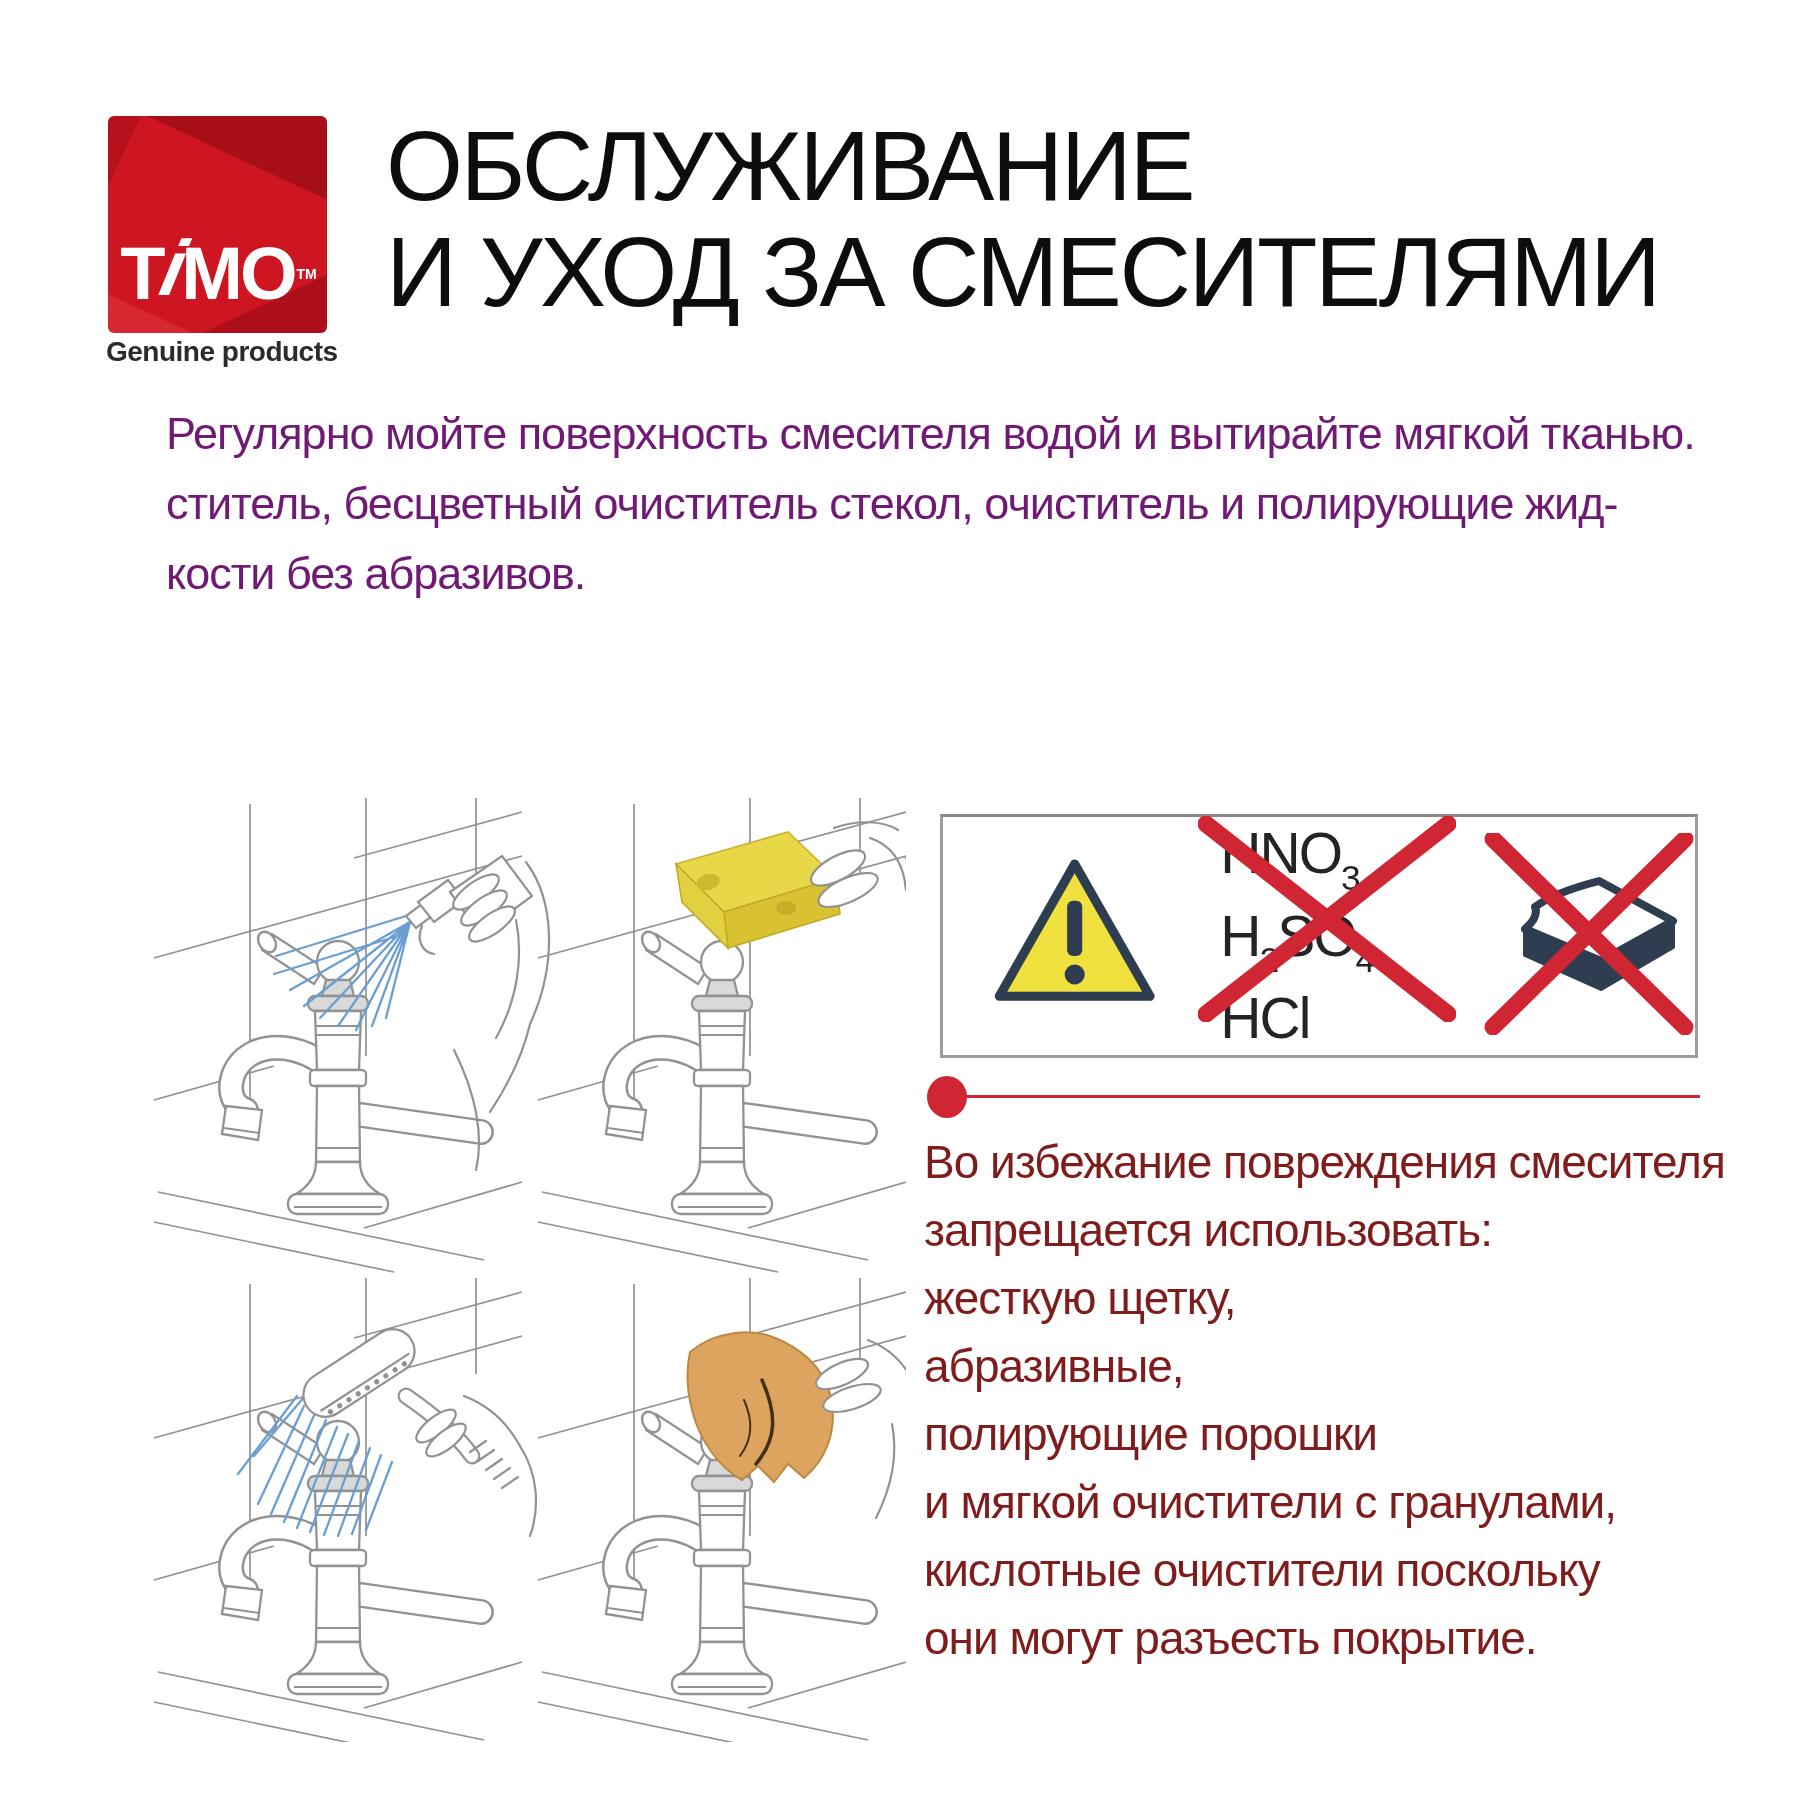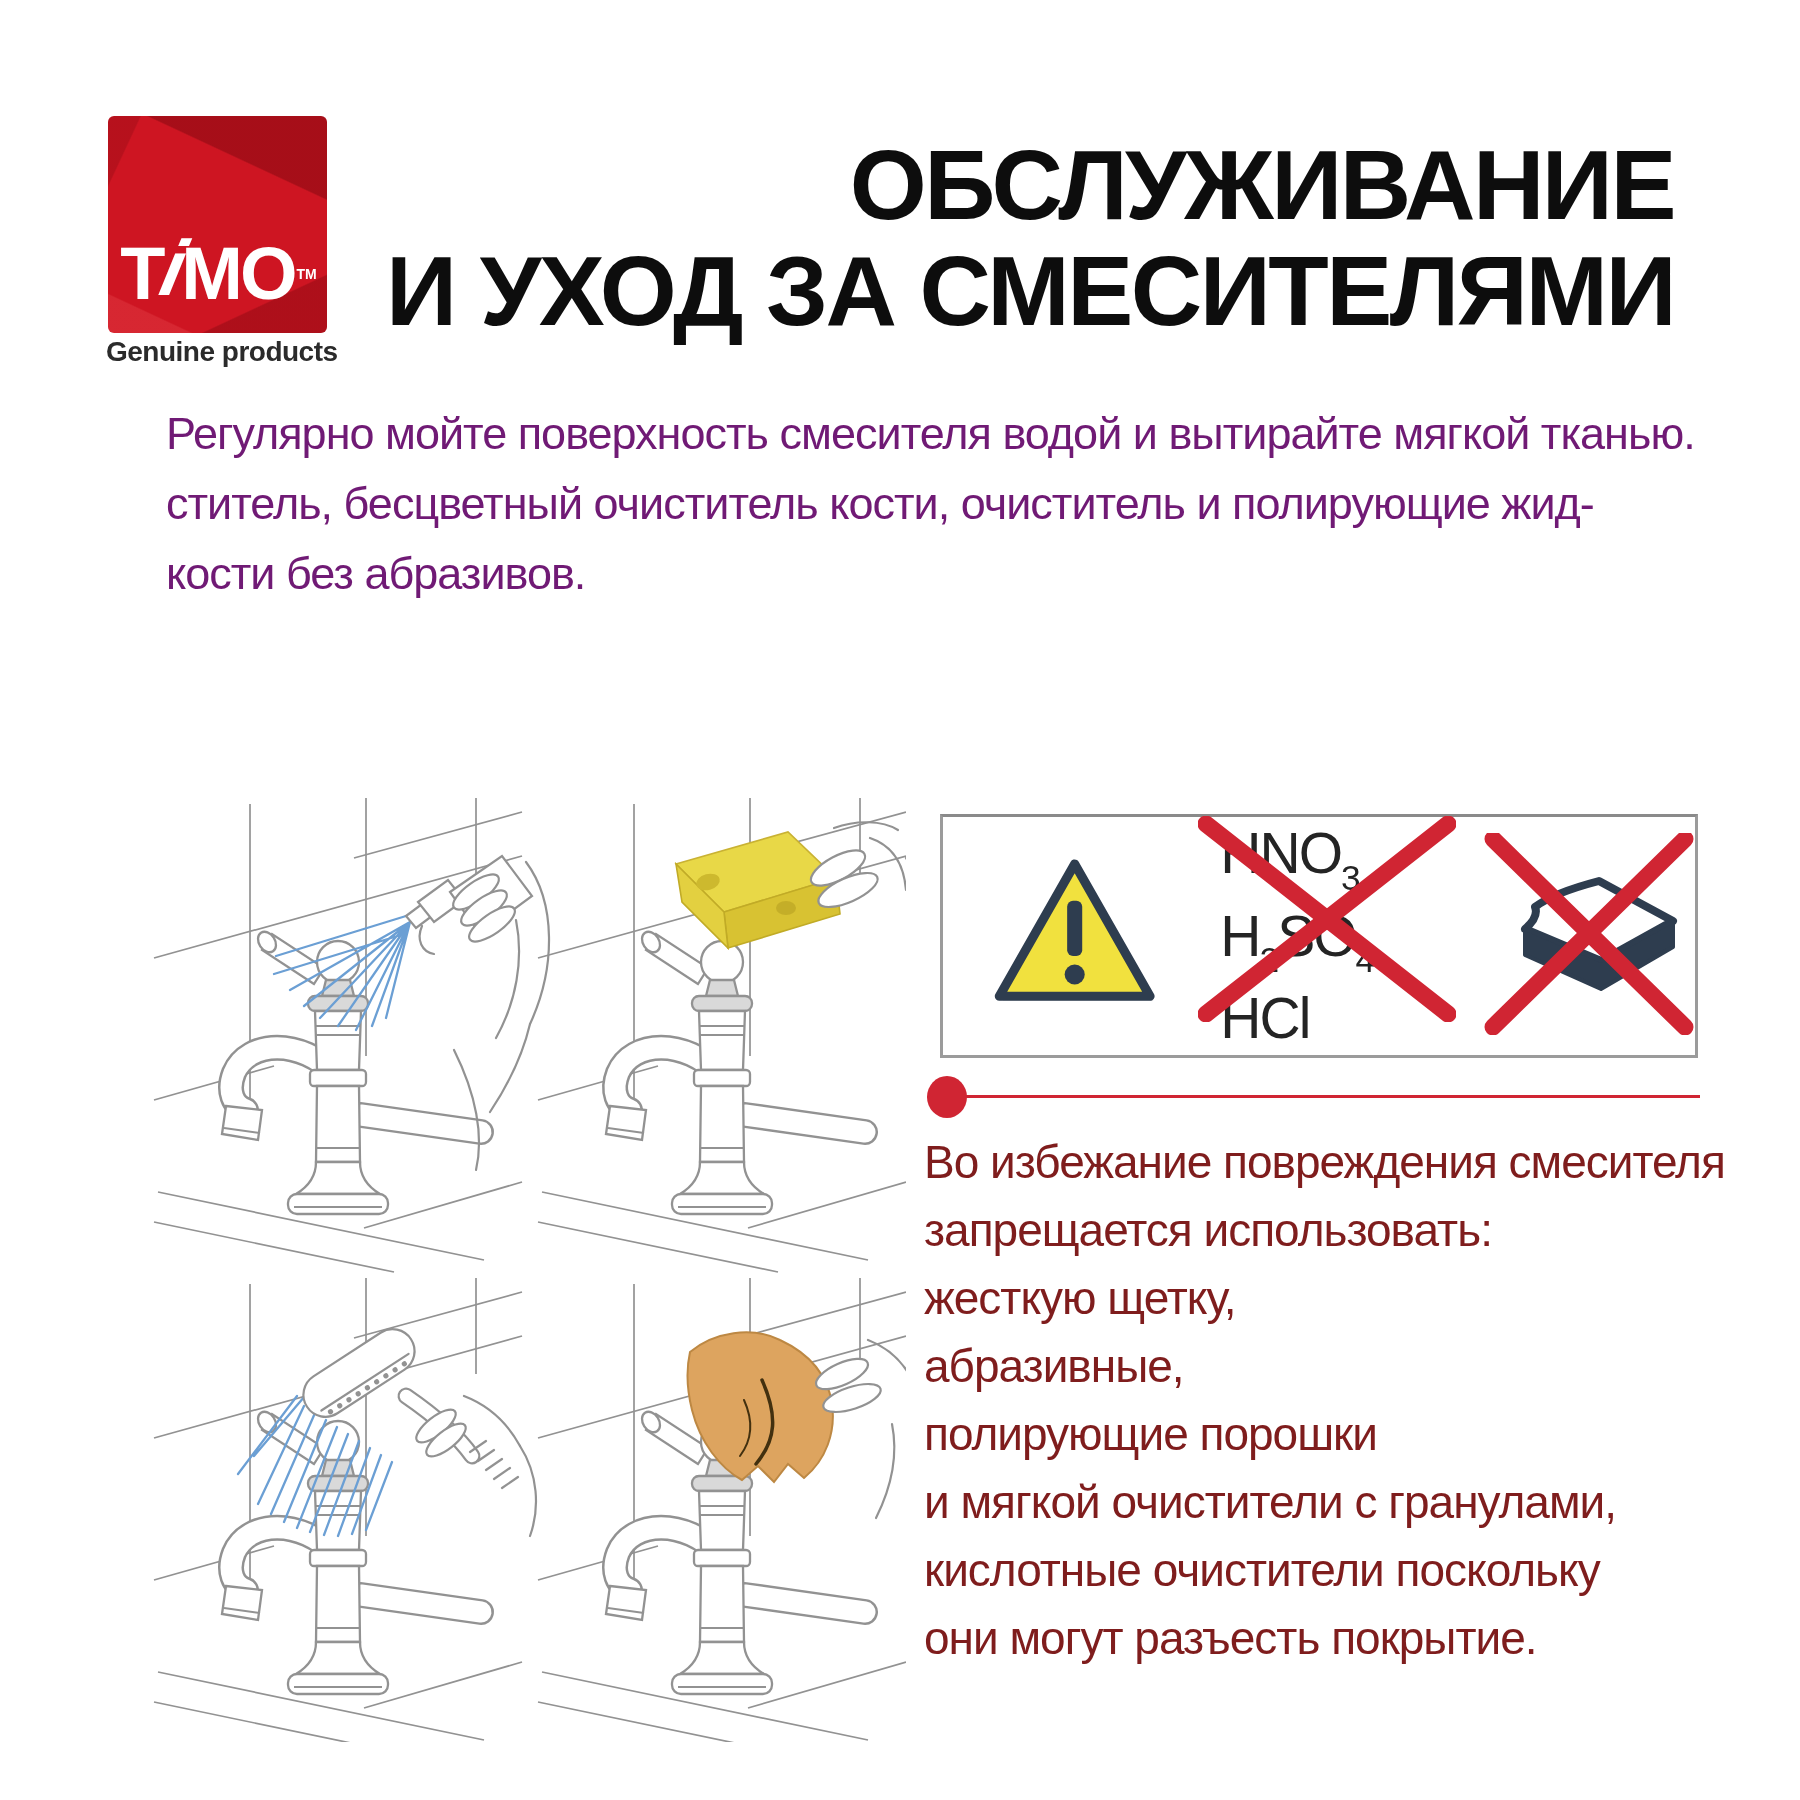--- a/index.html
+++ b/index.html
@@ -15,22 +15,22 @@
           linear-gradient(25deg, rgba(255,120,120,.18) 0 12%, transparent 12.5%),
           linear-gradient(115deg, rgba(90,0,6,.20) 0 10%, transparent 10.5%);}
   .logo-word{position:absolute;left:0;right:0;bottom:22px;text-align:center;color:#fff;
         font-weight:bold;font-size:74px;line-height:74px;letter-spacing:-3px;white-space:nowrap;}
   .logo-word .li{display:inline-block;font-style:italic;transform:skewX(-12deg) translateY(-4px);font-size:1.06em;}
   .logo-word sup{font-size:14px;letter-spacing:0;vertical-align:top;position:relative;top:2px;left:2px;}
   .tagline{position:absolute;left:106px;top:336px;font-size:28px;font-weight:bold;color:#2b2b2b;
         letter-spacing:-0.5px;white-space:nowrap;}
 
   
-  .title{position:absolute;left:386px;top:132px;font-weight:bold;color:#0d0d0d;
-        font-size:99px;line-height:106px;letter-spacing:-2.5px;white-space:nowrap;text-align:right;}
+  .title{position:absolute;left:386px;top:113px;font-weight:normal;color:#0d0d0d;
+        font-size:99px;line-height:106px;letter-spacing:-2.5px;white-space:nowrap;}
 
   
   .intro{position:absolute;left:166px;top:399px;width:1560px;font-size:45px;line-height:70px;
         letter-spacing:-1px;color:#701a75;}
   .intro div{white-space:nowrap;}
 
   
   .illustrations{position:absolute;left:146px;top:792px;width:760px;height:950px;}
   .sk{fill:none;stroke:var(--sketch-gray,#929292);stroke-width:2.2;stroke-linecap:round;}
   .skt{fill:none;stroke:var(--sketch-gray,#929292);stroke-width:1.7;}
@@ -79,21 +79,21 @@
   </div>
   <div class="tagline">Genuine products</div>
 
   <h1 class="title" style="margin:0;">
     <div>ОБСЛУЖИВАНИЕ</div>
     <div>И УХОД ЗА СМЕСИТЕЛЯМИ</div>
   </h1>
 
   <div class="intro">
     <div>Регулярно мойте поверхность смесителя водой и вытирайте мягкой тканью.</div>
-    <div>ститель, бесцветный очиститель кости, очиститель и полирующие жид-</div>
+    <div>ститель, бесцветный очиститель стекол, очиститель и полирующие жид-</div>
     <div>кости без абразивов.</div>
   </div>
 
   <div class="illustrations">
     <svg width="760" height="950" viewBox="0 0 760 950" xmlns="http://www.w3.org/2000/svg">
       <defs>
         <g id="tiles">
           <path class="skt" d="M96 6 V305"></path>
           <path class="skt" d="M212 0 V258"></path>
           <path class="skt" d="M322 0 V96"></path>

